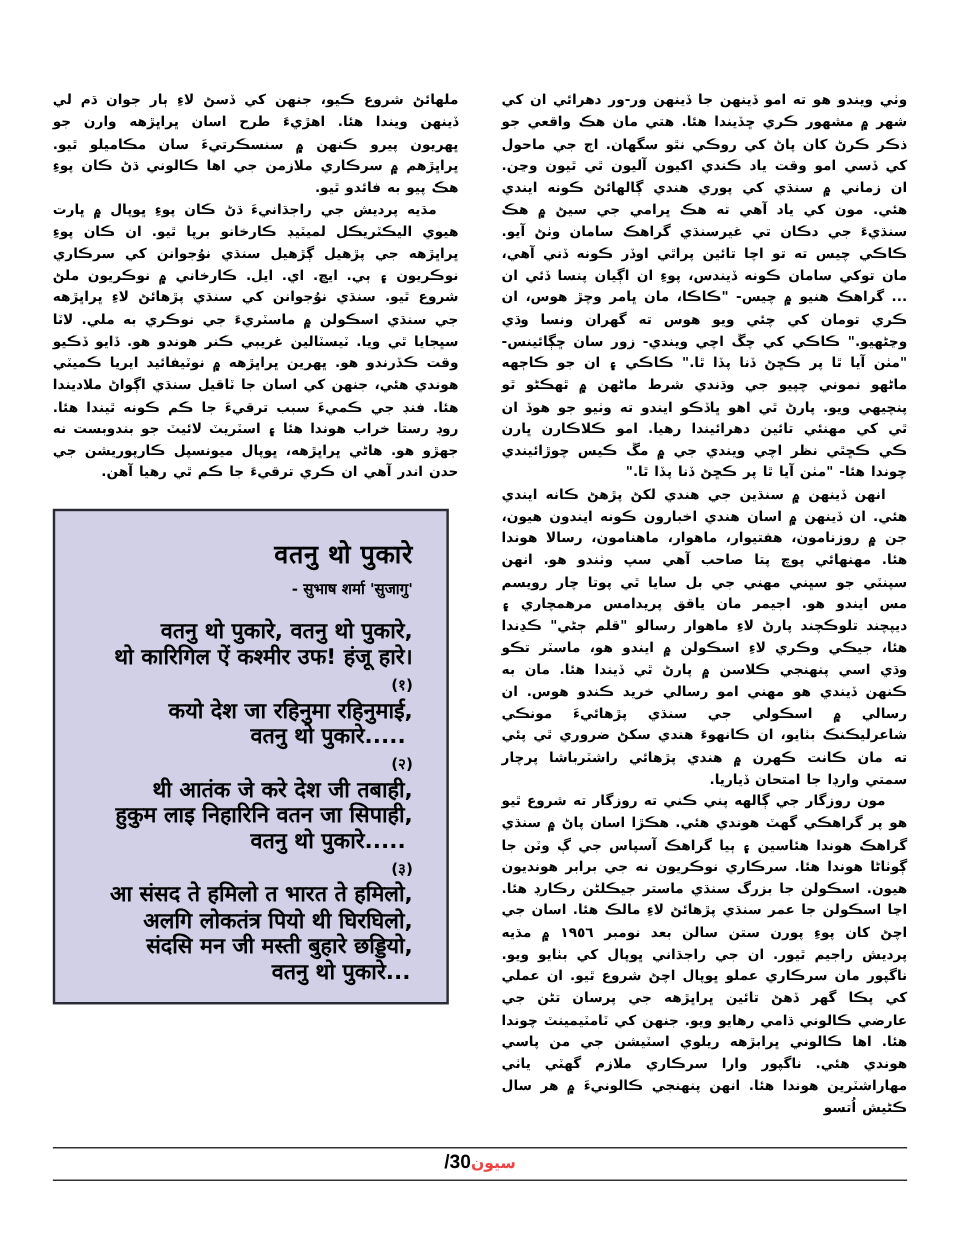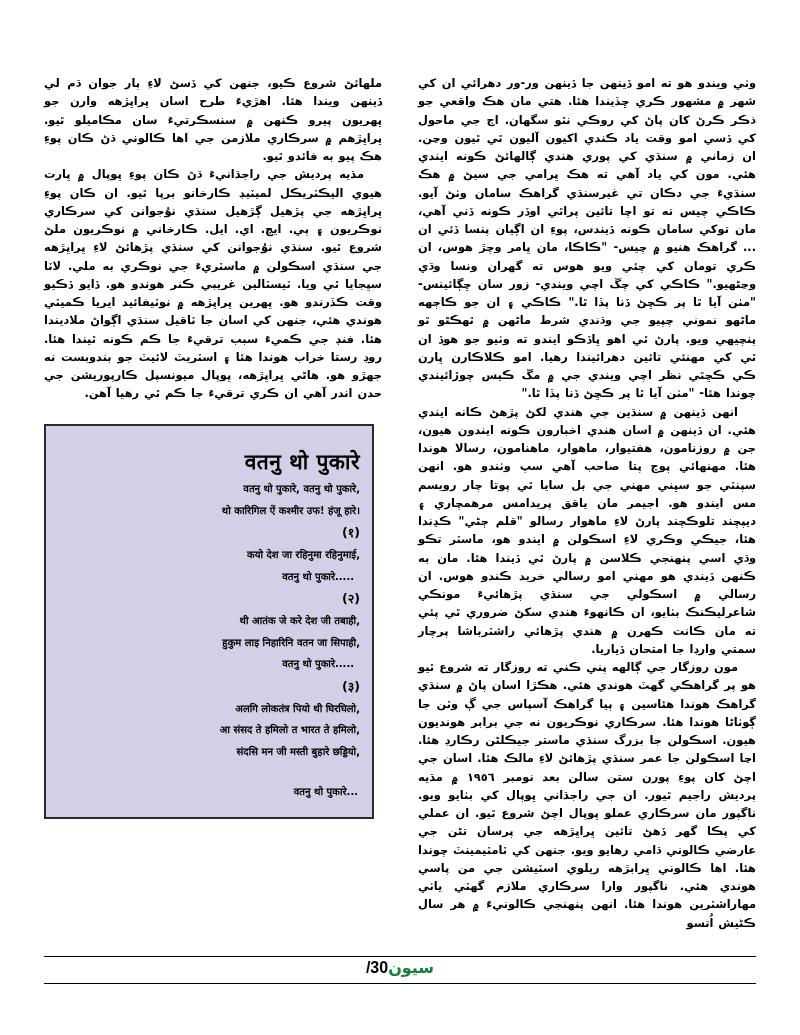--- a/index.html
+++ b/index.html
@@ -63,21 +63,21 @@
 
   
   .poem-box {
     position: absolute;
     left: 0px;
     top: 350px;
     width: 330px;
     box-sizing: border-box;
     background: #d2d0e6;
     border: 2.5px solid #2a2a33;
-    padding: 16px 12px 14px 12px;
+    padding: 16px 28px 14px 12px;
     direction: ltr;
     text-align: center;
   }
 
   .poem-title {
     font-family: "DejaVu Sans", sans-serif;
     font-size: 21px;
     font-weight: 700;
     color: #000000;
     line-height: 1.35;
@@ -88,36 +88,35 @@
     font-family: "DejaVu Sans", sans-serif;
     font-size: 12.5px;
     font-weight: 700;
     color: #000000;
     line-height: 1.4;
     margin: 6px 0 16px 0;
   }
 
   .poem-line {
     font-family: "DejaVu Sans", sans-serif;
-    font-size: 10px;
+    font-size: 18px;
     font-weight: 600;
     color: #000000;
     line-height: 21.5px;
     margin: 0;
     white-space: nowrap;
     text-align: center;
   }
   .poem-line.refrain-end {
     text-align: right;
     padding-right: 6px;
   }
   .poem-line.refrain-end-tight {
     text-align: right;
     padding-right: 2px;
-    margin-top: 19px;
   }
   .verse-num {
     font-family: "DejaVu Sans", sans-serif;
     font-size: 12.6px;
     font-weight: 600;
     color: #000000;
     line-height: 23px;
     margin: 0;
     text-align: center;
   }
@@ -145,23 +144,23 @@
   .footer-center {
     position: absolute;
     left: 0;
     top: 2px;
     width: 712px;
     text-align: center;
     direction: rtl;
   }
   .footer-magazine {
     font-family: "DejaVu Sans", sans-serif;
-    font-size: 16px;
-    font-weight: 700;
-    color: #15803d;
+    font-size: 13px;
+    font-weight: 700;
+    color: #ef4444;
     direction: rtl;
     unicode-bidi: isolate;
   }
   .footer-pageno {
     font-family: "Liberation Sans", sans-serif;
     font-size: 16px;
     font-weight: 700;
     color: #000000;
     direction: ltr;
     unicode-bidi: isolate;
@@ -180,20 +179,21 @@
       <p class="sindhi-p">مون روزگار جي ڳالهه پني ڪني ته روزگار ته شروع ٿيو هو پر گراهڪي گهٽ هوندي هئي. هڪڙا اسان پاڻ ۾ سنڌي گراهڪ هوندا هئاسين ۽ ٻيا گراهڪ آسپاس جي ڳ وٽن جا ڳوٺاڻا هوندا هئا. سرڪاري نوڪريون نه جي برابر هونديون هيون. اسڪولن جا بزرگ سنڌي ماستر جيڪلڻن رڪارڊ هئا. اڃا اسڪولن جا عمر سنڌي پڙهائڻ لاءِ مالڪ هئا. اسان جي اچڻ کان پوءِ پورن ستن سالن بعد نومبر ١٩٥٦ ۾ مڌيه پرديش راجيم ٿيور. ان جي راجڌاني ڀوپال کي بٺايو ويو. ناگپور مان سرڪاري عملو ڀوپال اچڻ شروع ٿيو. ان عملي کي پڪا گهر ڏهڻ تائين ڀراڀڙهه جي پرسان تڻن جي عارضي ڪالوني ڌامي رهايو ويو. جنهن کي ٽامٽيمينٽ چوندا هئا. اها ڪالوني ڀرابڙهه ريلوي اسٽيشن جي من پاسي هوندي هئي. ناگپور وارا سرڪاري ملازم گهٽي ياٺي مهاراشٽرين هوندا هئا. انهن پنهنجي ڪالونيءَ ۾ هر سال ڪڻيش اُتسو</p>
     </div>
 
     <div class="col col-left">
       <p class="sindhi-p">ملهائڻ شروع ڪيو، جنهن کي ڏسڻ لاءِ ٻار جوان ڌم لي ڏينهن ويندا هئا. اهڙيءَ طرح اسان ڀراڀڙهه وارن جو ڀهريون پيرو ڪنهن ۾ سنسڪرتيءَ سان مڪاميلو ٿيو. ڀراڀڙهم ۾ سرڪاري ملازمن جي اها ڪالوني ڌڻ ڪان پوءِ هڪ پيو به فائدو ٿيو.</p>
       <p class="sindhi-p">مڌيه پرديش جي راجڌانيءَ ڌڻ ڪان پوءِ ڀوپال ۾ ڀارت هيوي اليڪٽريڪل لميٽيڊ ڪارخانو برپا ٿيو. ان ڪان پوءِ ڀراڀڙهه جي پڙهيل ڳڙهيل سنڌي نوُجوانن کي سرڪاري نوڪريون ۽ ٻي. ايڇ. اي. ايل. ڪارخاني ۾ نوڪريون ملڻ شروع ٿيو. سنڌي نوُجوانن کي سنڌي پڙهائڻ لاءِ ڀراڀڙهه جي سنڌي اسڪولن ۾ ماسٽريءَ جي نوڪري به ملي. لاٽا سڀجايا ٿي ويا. ٽيسٽالين غريبي ڪنر هوندو هو. ڏايو ڏڪيو وقت ڪڏرندو هو. ڀهرين ڀراڀڙهه ۾ نوٽيفائيد ايريا ڪميٽي هوندي هئي، جنهن کي اسان جا ٽاقيل سنڌي اڳواڻ ملاديندا هئا. فنڊ جي ڪميءَ سبب ترقيءَ جا ڪم ڪونه ٿيندا هئا. روڊ رستا خراب هوندا هئا ۽ اسٽريٽ لائيٽ جو بندوبست نه جهڙو هو. هاڻي ڀراڀڙهه، ڀوپال ميونسپل ڪارپوريشن جي حدن اندر آهي ان ڪري ترقيءَ جا ڪم ٿي رهيا آهن.</p>
 
       <div class="poem-box">
 
         <div class="poem-title">वतनु थो पुकारे</div>
+        <div class="poem-author">- सुभाष शर्मा 'सुजागु'</div>
 
         <div class="refrain-block">
           <p class="poem-line">वतनु थो पुकारे, वतनु थो पुकारे,</p>
           <p class="poem-line">थो कारिगिल ऐं कश्मीर उफ! हंजू हारे।</p>
         </div>
 
         <div class="stanza">
           <p class="verse-num">(१)</p>
           <p class="poem-line">कयो देश जा रहिनुमा रहिनुमाई,</p>
           <p class="poem-line refrain-end">वतनु थो पुकारे.....</p>
@@ -201,22 +201,22 @@
 
         <div class="stanza">
           <p class="verse-num">(२)</p>
           <p class="poem-line">थी आतंक जे करे देश जी तबाही,</p>
           <p class="poem-line">हुकुम लाइ निहारिनि वतन जा सिपाही,</p>
           <p class="poem-line refrain-end">वतनु थो पुकारे.....</p>
         </div>
 
         <div class="stanza">
           <p class="verse-num">(३)</p>
+          <p class="poem-line">आ संसद ते हमिलो त भारत ते हमिलो,</p>
           <p class="poem-line">अलगि लोकतंत्र पियो थी घिरघिलो,</p>
-          <p class="poem-line">आ संसद ते हमिलो त भारत ते हमिलो,</p>
           <p class="poem-line">संदसि मन जी मस्ती बुहारे छड्डियो,</p>
           <p class="poem-line refrain-end-tight">वतनु थो पुकारे...</p>
         </div>
 
       </div>
     </div>
 
   </div>
 
   <div class="footer">

